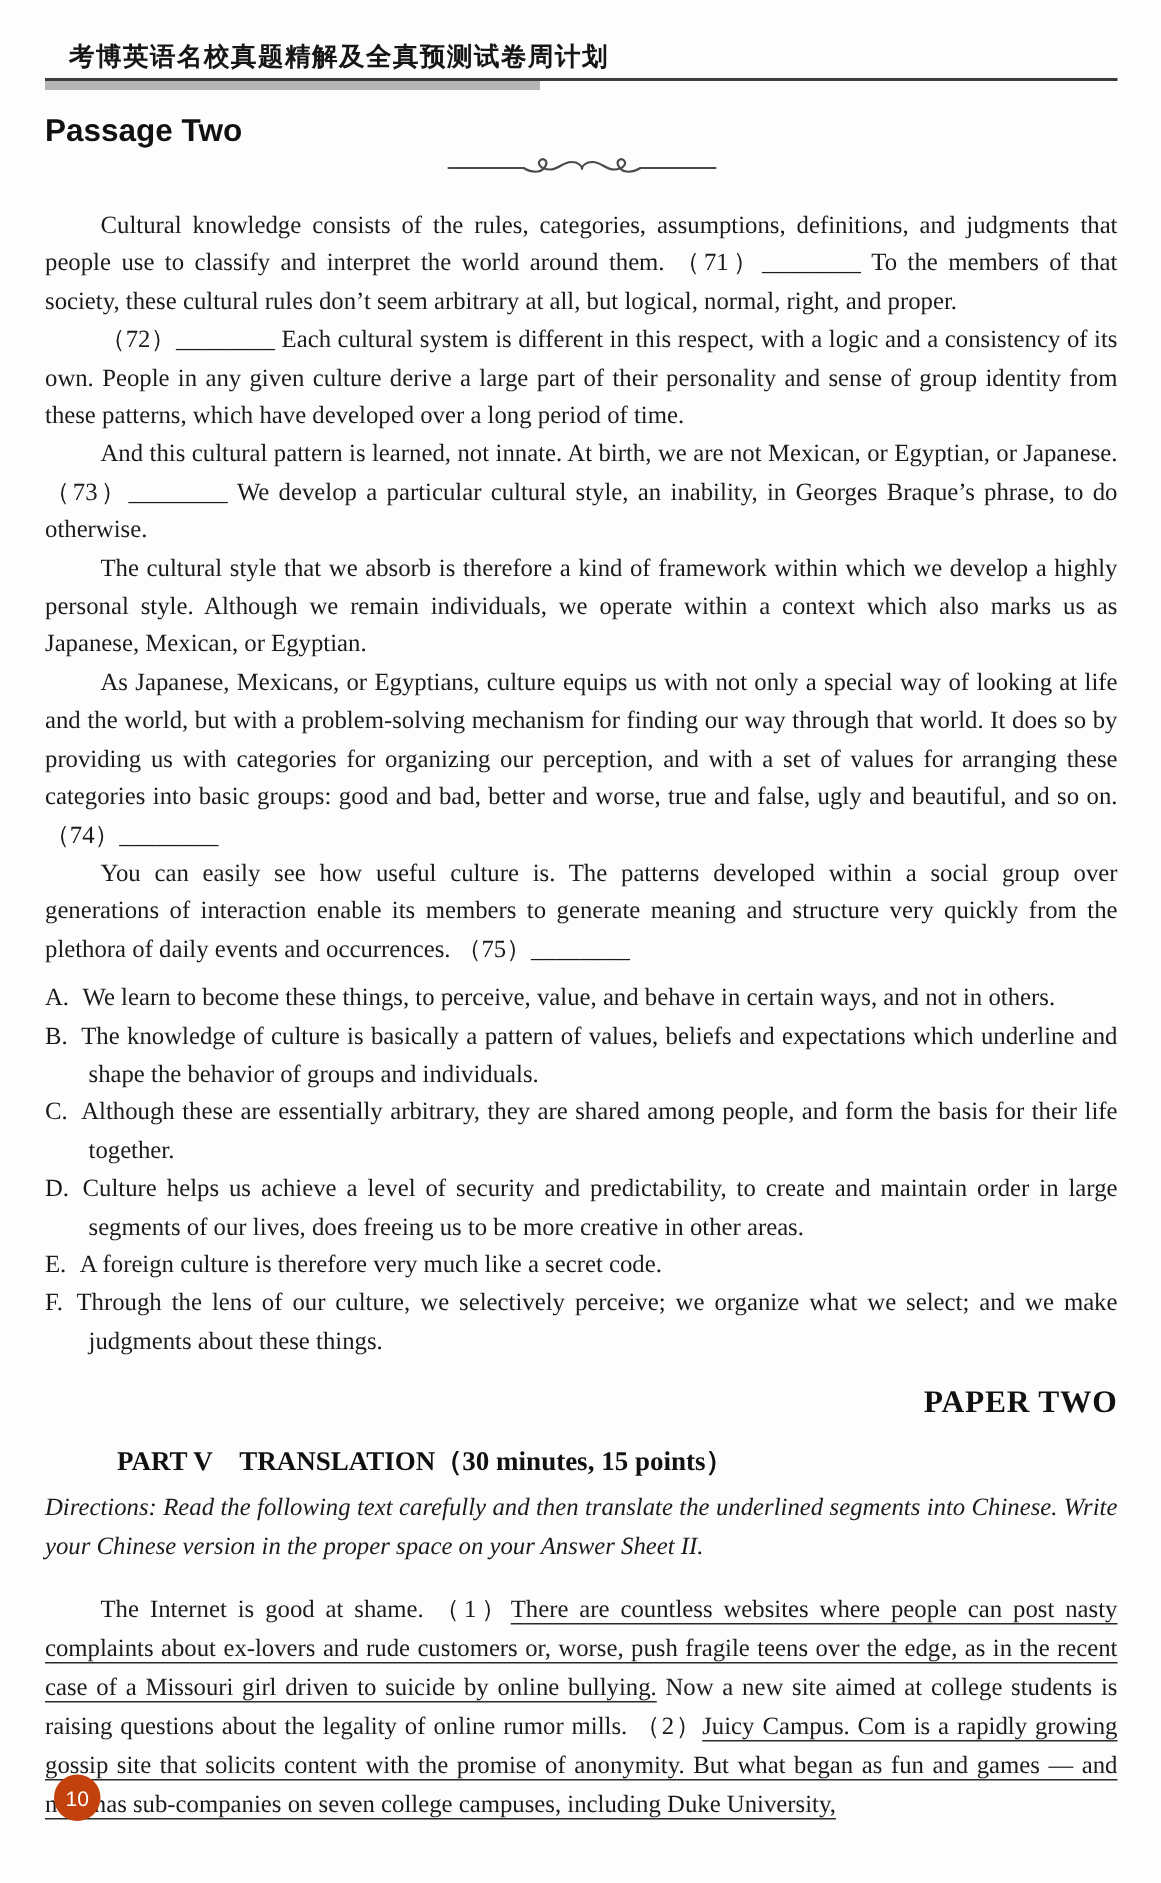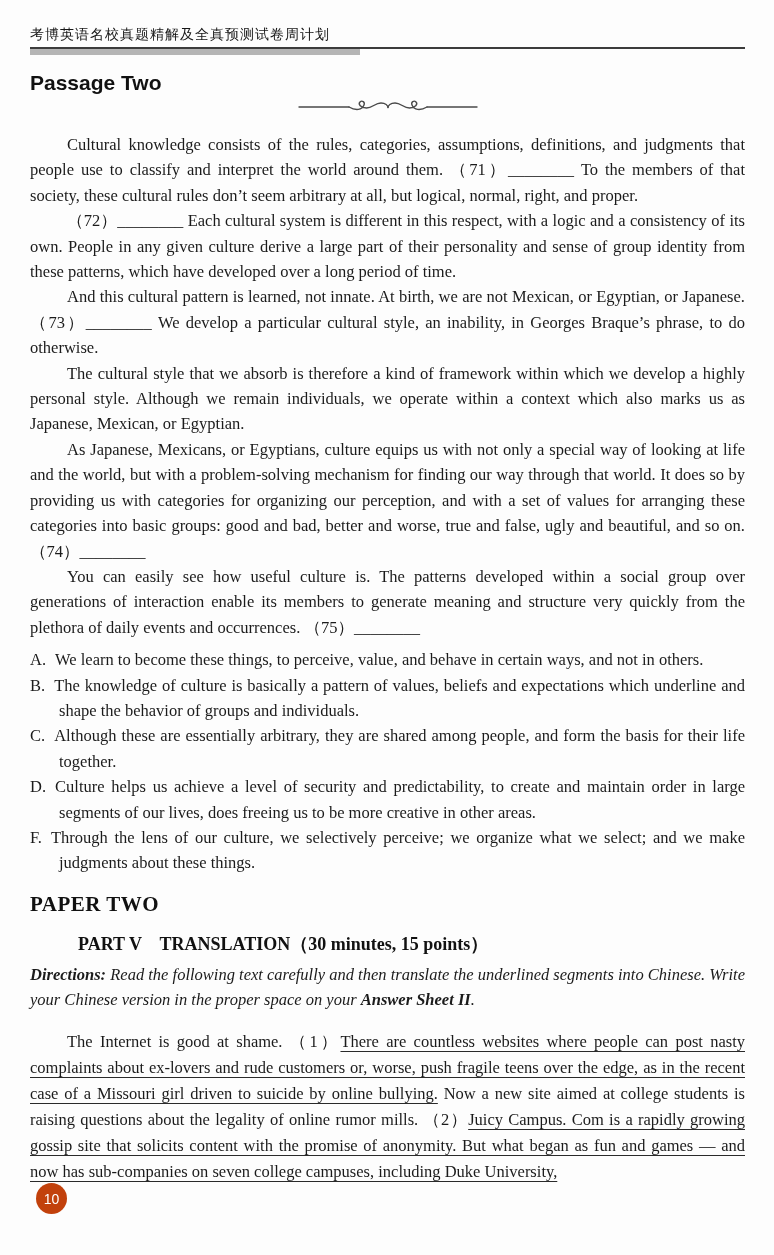--- a/index.html
+++ b/index.html
@@ -12,24 +12,25 @@
     background: #fdfdfd;
     box-sizing: border-box;
     padding: 26px 29px 0 30px;
     overflow: hidden;
     font-family: "Liberation Serif", serif;
     color: #1b1b1b;
   }
   
   .running-head-title {
     font-family: "Liberation Sans", sans-serif;
-    font-weight: normal;
-    font-size: 14px;
+    font-weight: bold;
+    font-size: 17px;
     letter-spacing: 1px;
     color: #161616;
+    margin-left: 16px;
   }
   .header-rule { position: relative; height: 10px; margin-top: 3px; }
   .header-rule .thin  { position: absolute; top: 0; left: 0; right: 0; height: 2px; background: #3c3c3c; }
   .header-rule .thick { position: absolute; top: 2px; left: 0; width: 330px; height: 6px; background: #b5b5b5; }
 
   
   .passage-title {
     margin-top: 14px;
     text-align: left;
     font-family: "Liberation Sans", sans-serif;
@@ -56,41 +57,41 @@
     text-indent: -29px;
     text-align: justify;
     font-size: 16.5px;
     line-height: 25.4px;
   }
   .opt-label { margin-right: 9px; }
 
   
   .paper-two-title {
     margin-top: 16px;
-    text-align: left;
+    text-align: right;
     font-weight: bold;
     font-size: 21px;
     letter-spacing: 0.5px;
     color: #111;
   }
   .part-heading {
     margin-top: 15px;
     font-weight: bold;
     font-size: 18px;
     color: #111;
     margin-left: 48px;
   }
   .directions {
     margin-top: 6px;
     font-style: italic;
     font-size: 16.5px;
     line-height: 25.4px;
     text-align: justify;
   }
-  .directions .bold { font-weight: bold; }
+  .directions .bold { font-weight: normal; }
 
   .translation-para {
     margin-top: 11px;
     text-align: justify;
     text-indent: 37px;
     font-size: 16.5px;
     line-height: 26px;
   }
   .seg.u {
     text-decoration: underline;
@@ -146,20 +147,21 @@
       <p class="para">The cultural style that we absorb is therefore a kind of framework within which we develop a highly personal style. Although we remain individuals, we operate within a context which also marks us as Japanese, Mexican, or Egyptian.</p>
       <p class="para">As Japanese, Mexicans, or Egyptians, culture equips us with not only a special way of looking at life and the world, but with a problem-solving mechanism for finding our way through that world. It does so by providing us with categories for organizing our perception, and with a set of values for arranging these categories into basic groups: good and bad, better and worse, true and false, ugly and beautiful, and so on. （74）________</p>
       <p class="para">You can easily see how useful culture is. The patterns developed within a social group over generations of interaction enable its members to generate meaning and structure very quickly from the plethora of daily events and occurrences. （75）________</p>
     </div>
 
   <div id="options-list">
       <p class="option"><span class="opt-label">A.</span><span>We learn to become these things, to perceive, value, and behave in certain ways, and not in others.</span></p>
       <p class="option"><span class="opt-label">B.</span><span>The knowledge of culture is basically a pattern of values, beliefs and expectations which underline and shape the behavior of groups and individuals.</span></p>
       <p class="option"><span class="opt-label">C.</span><span>Although these are essentially arbitrary, they are shared among people, and form the basis for their life together.</span></p>
       <p class="option"><span class="opt-label">D.</span><span>Culture helps us achieve a level of security and predictability, to create and maintain order in large segments of our lives, does freeing us to be more creative in other areas.</span></p>
+      <p class="option"><span class="opt-label">E.</span><span>A foreign culture is therefore very much like a secret code.</span></p>
       <p class="option"><span class="opt-label">F.</span><span>Through the lens of our culture, we selectively perceive; we organize what we select; and we make judgments about these things.</span></p>
     </div>
 
   <div class="paper-two-title">PAPER TWO</div>
   <div class="part-heading">PART V　TRANSLATION（30 minutes, 15 points）</div>
 
   <p class="directions"><span class="bold">Directions:</span><span> Read the following text carefully and then translate the underlined segments into Chinese. Write your Chinese version in the proper space on your </span><span class="bold">Answer Sheet II</span><span>.</span></p>
 
   <p class="translation-para" id="translation-para"><span class="seg">The Internet is good at shame. （1）</span><span class="seg u">There are countless websites where people can post nasty complaints about ex-lovers and rude customers or, worse, push fragile teens over the edge, as in the recent case of a Missouri girl driven to suicide by online bullying.</span><span class="seg"> Now a new site aimed at college students is raising questions about the legality of online rumor mills. （2）</span><span class="seg u">Juicy Campus. Com is a rapidly growing gossip site that solicits content with the promise of anonymity. But what began as fun and games — and now has sub-companies on seven college campuses, including Duke University,</span></p>
 

